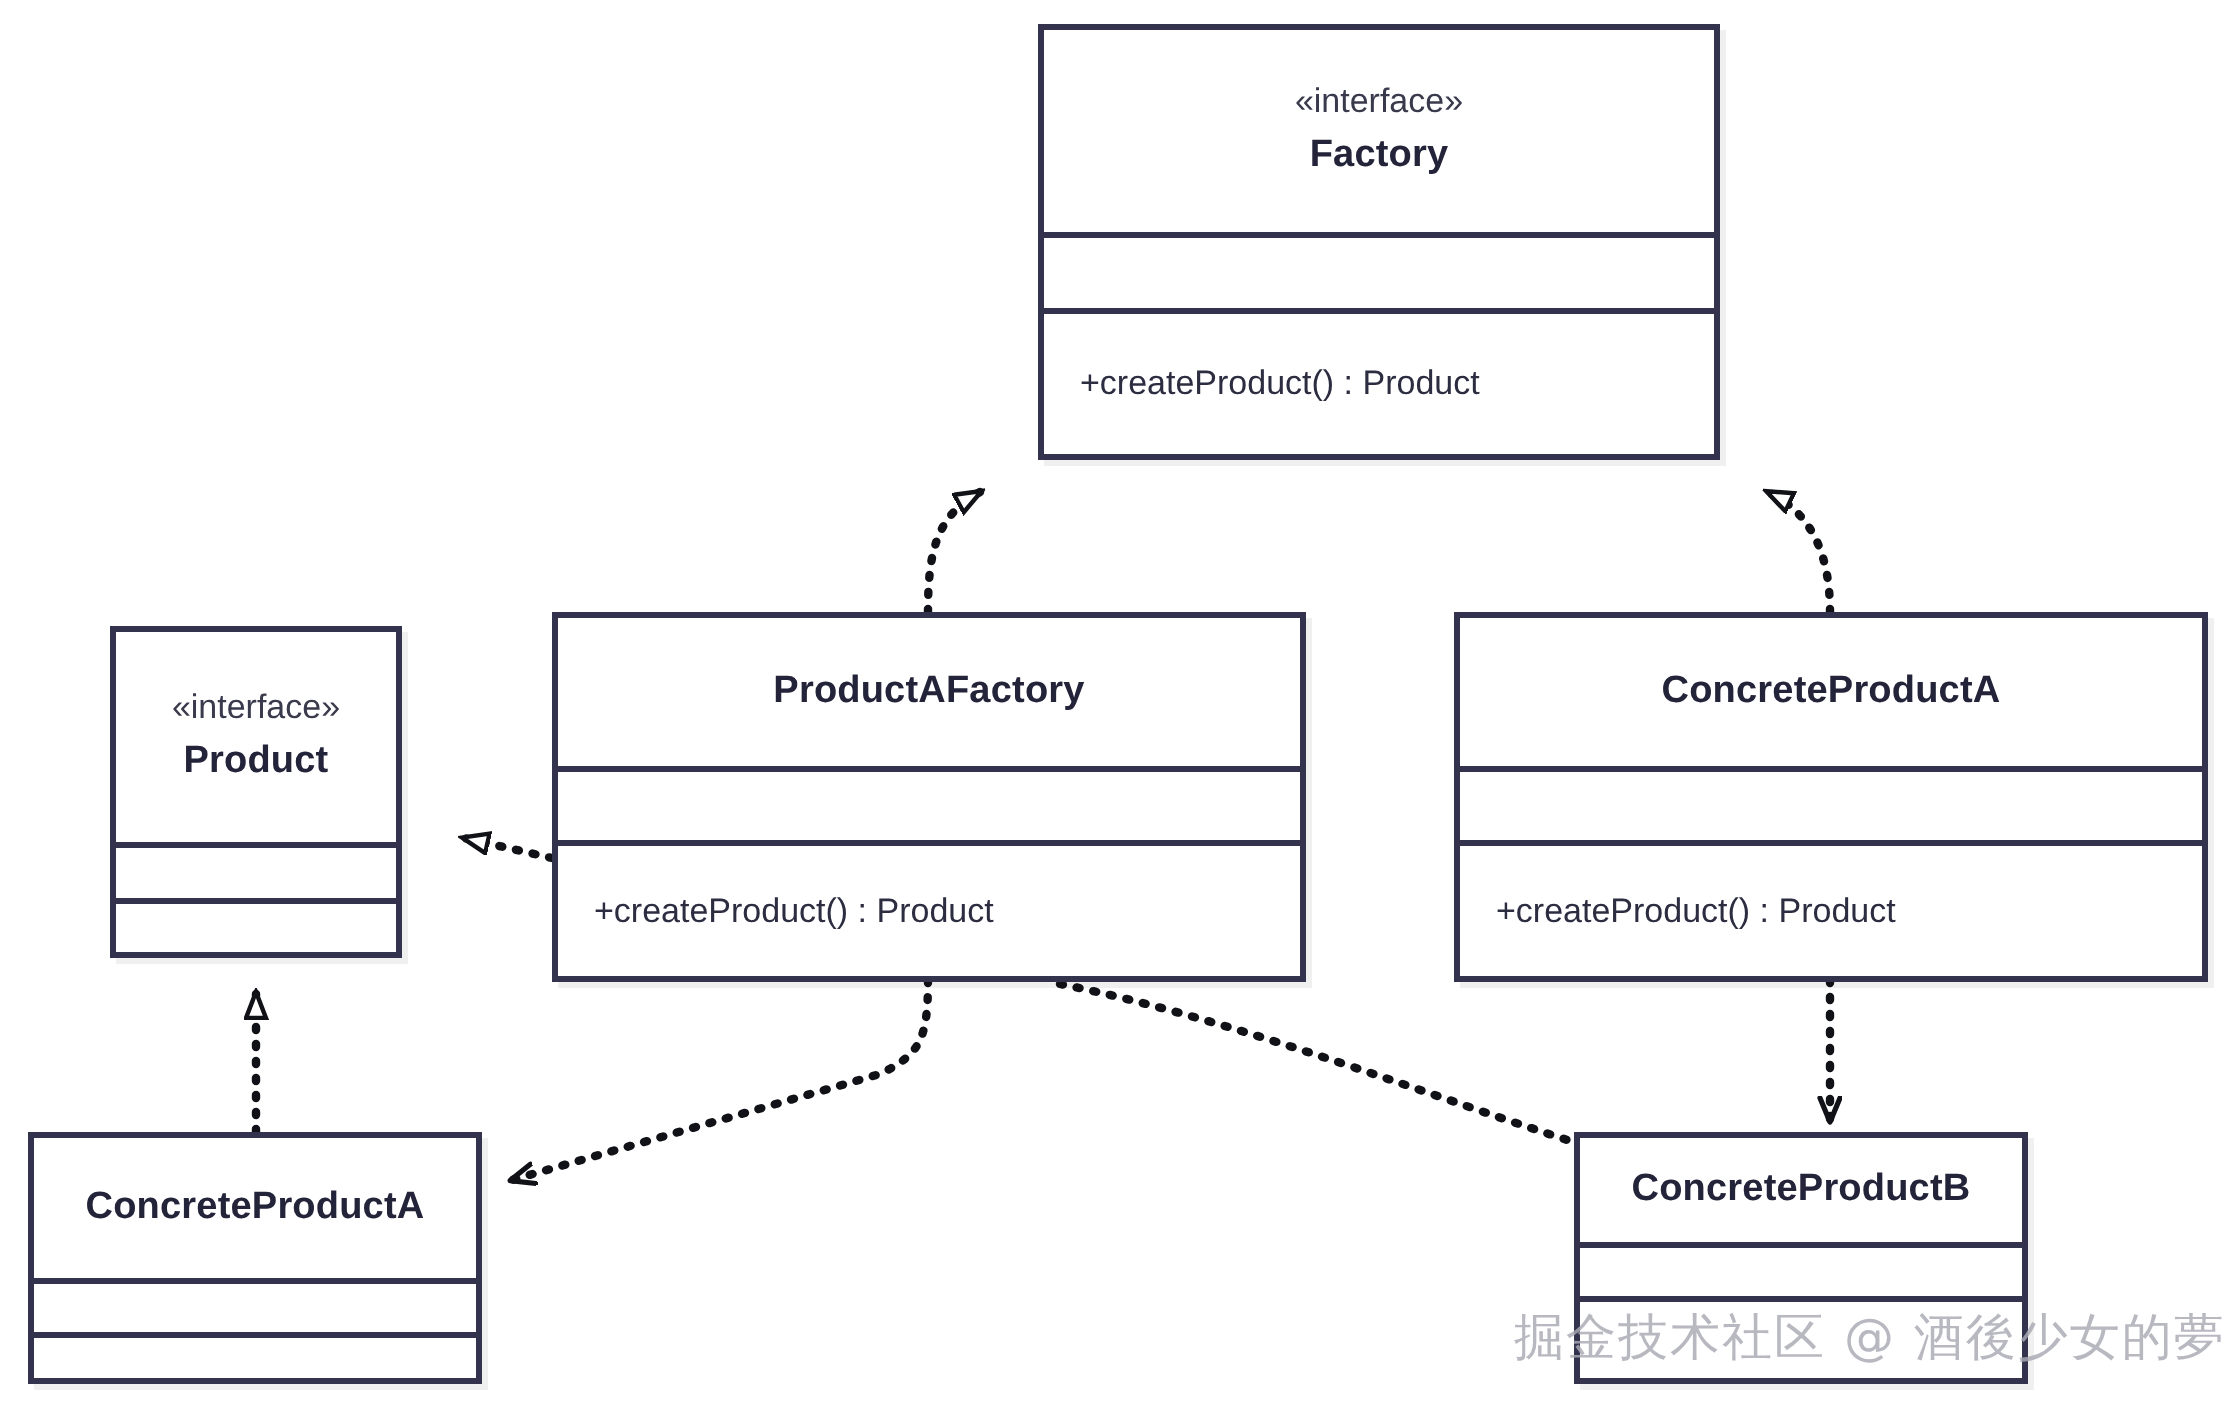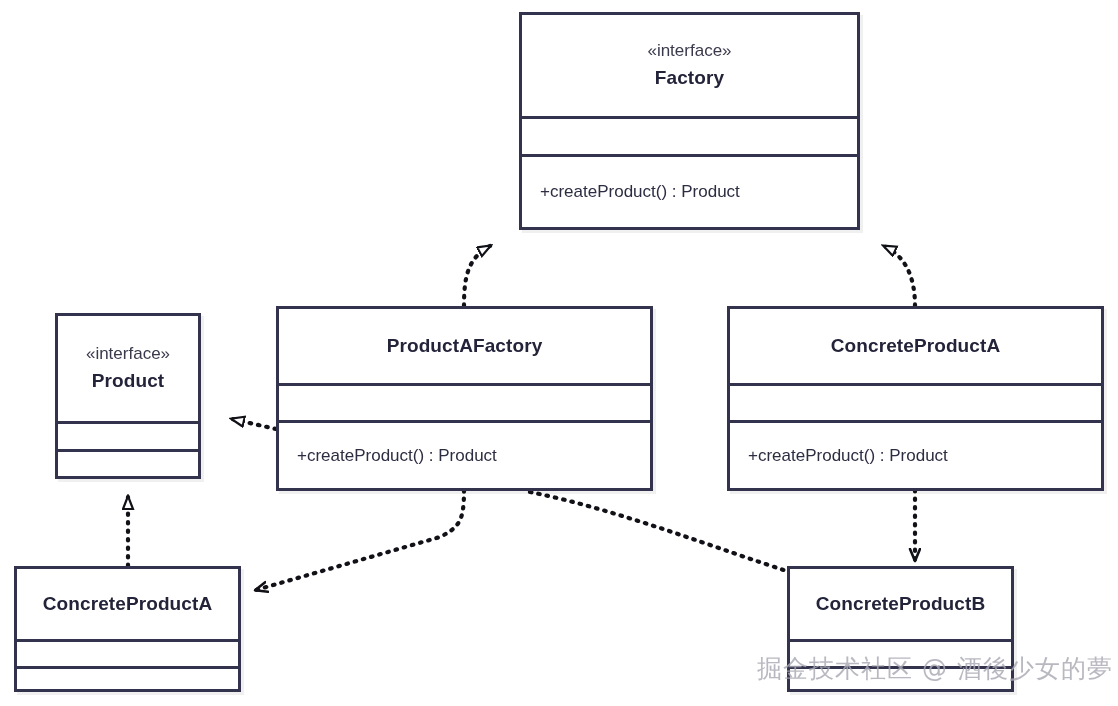--- a/index.html
+++ b/index.html
@@ -167,21 +167,21 @@
 
   <div class="uml-class" style="left:14px; top:566px; width:227px; height:126px;">
     <div class="compartment c-header" style="height:70px; justify-content:center;align-items:center;">
       <div class="class-name">ConcreteProductA</div>
     </div>
     <div class="compartment c-attrs divided" style="height:27px; min-height:0;"></div>
     <div class="compartment c-ops divided" style="flex:1;"></div>
   </div>
 
   <div class="uml-class" style="left:787px; top:566px; width:227px; height:126px;">
-    <div class="compartment c-header" style="height:70px; justify-content:center;">
+    <div class="compartment c-header" style="height:52px; justify-content:center;">
       <div class="class-name">ConcreteProductB</div>
     </div>
     <div class="compartment c-attrs divided" style="height:27px; min-height:0;"></div>
     <div class="compartment c-ops divided" style="flex:1;"></div>
   </div>
 
   <div class="watermark" style="left:757px; top:652px;">掘金技术社区 @ 酒後少女的夢</div>
 
 </div>
 

